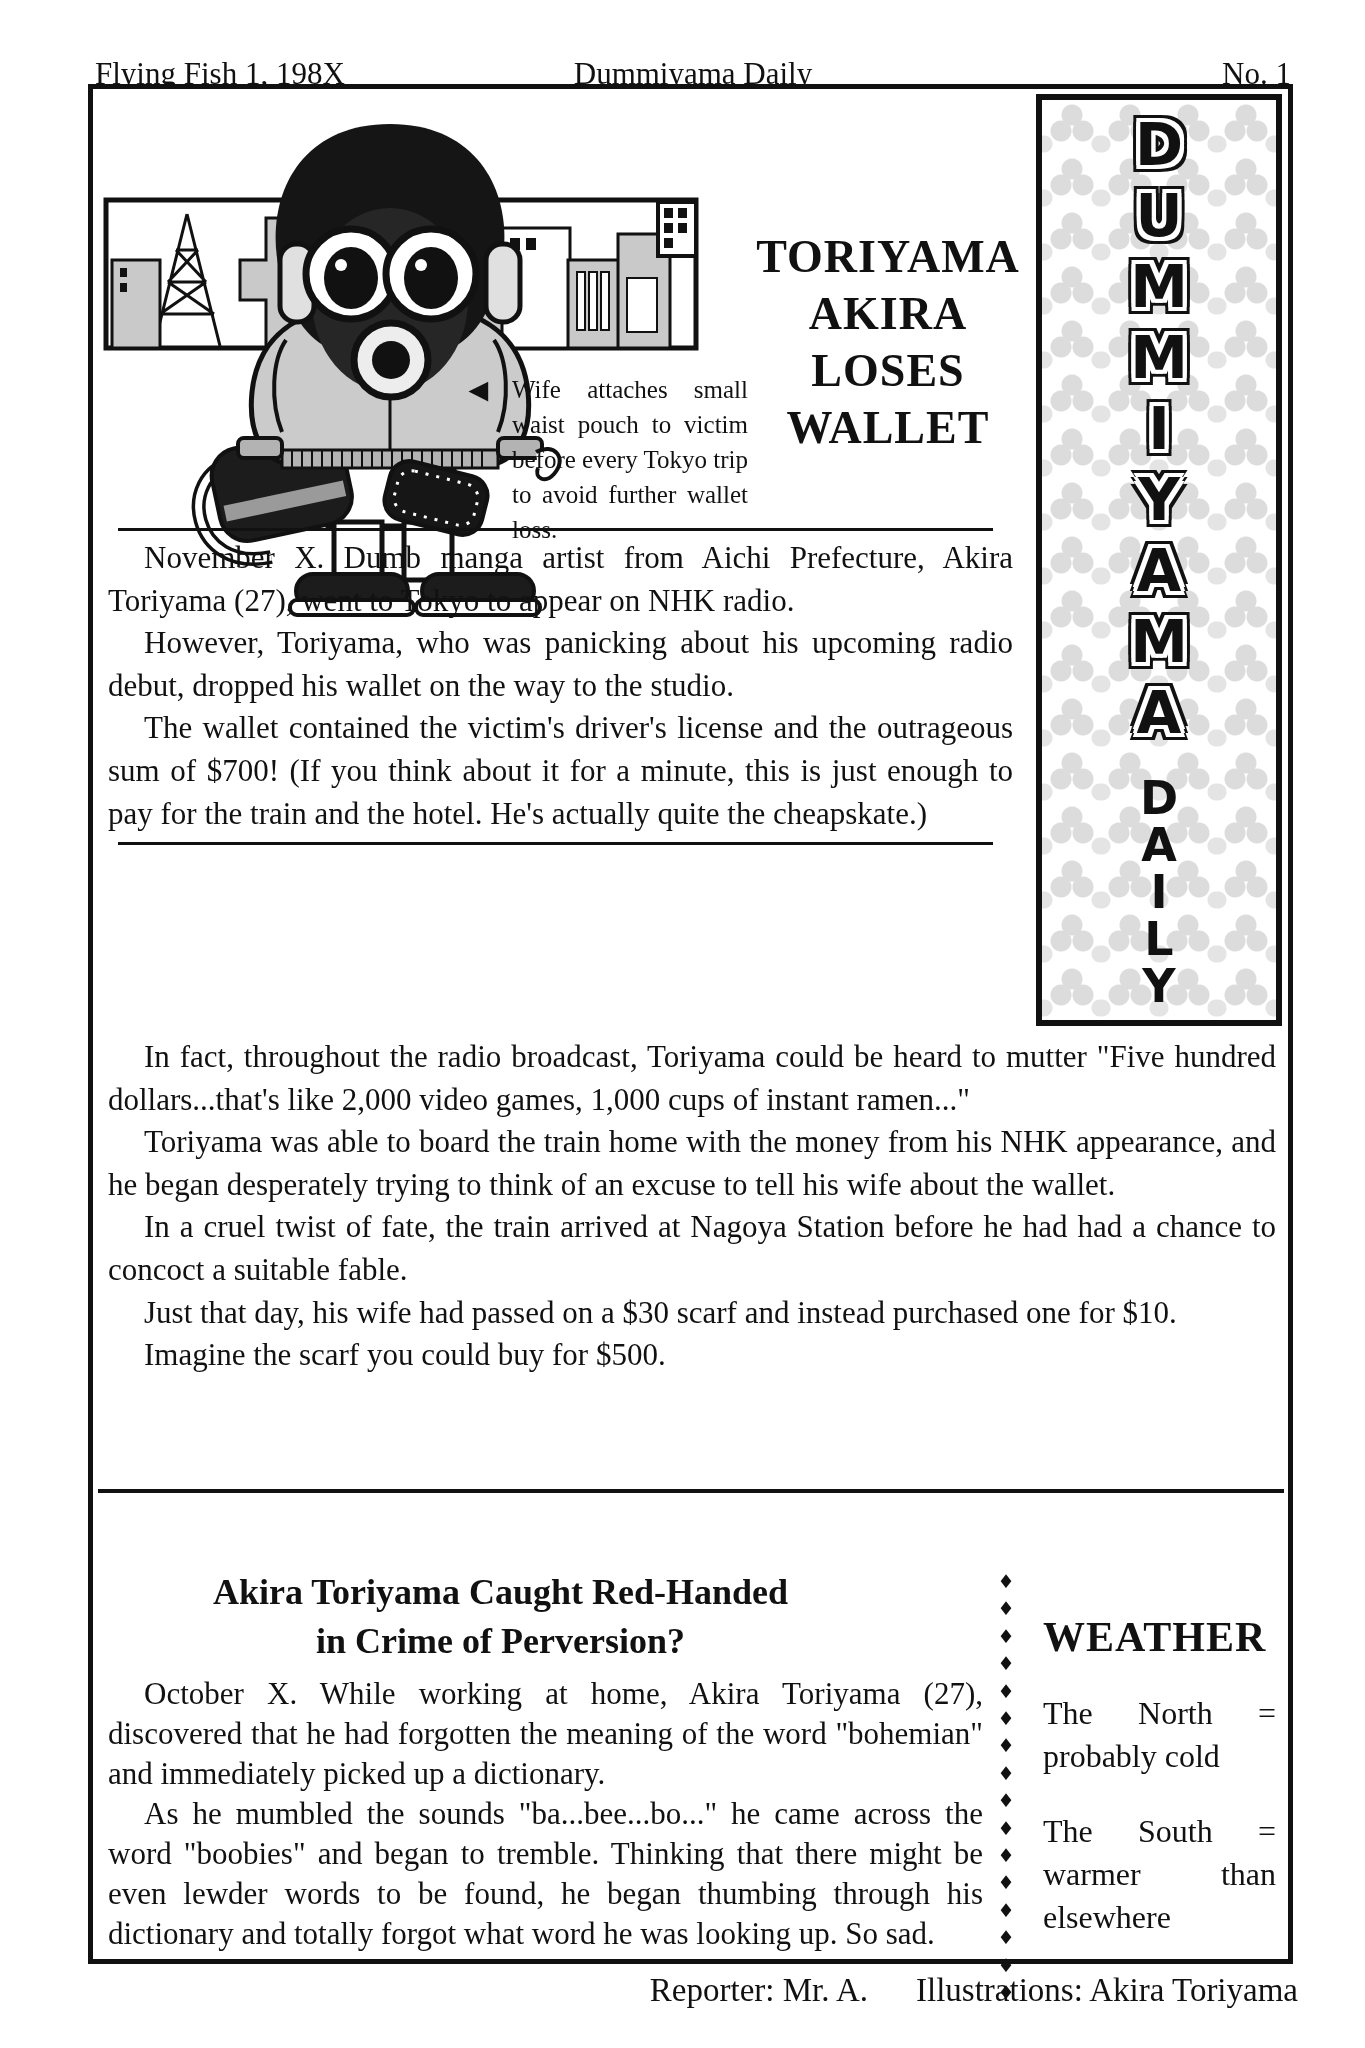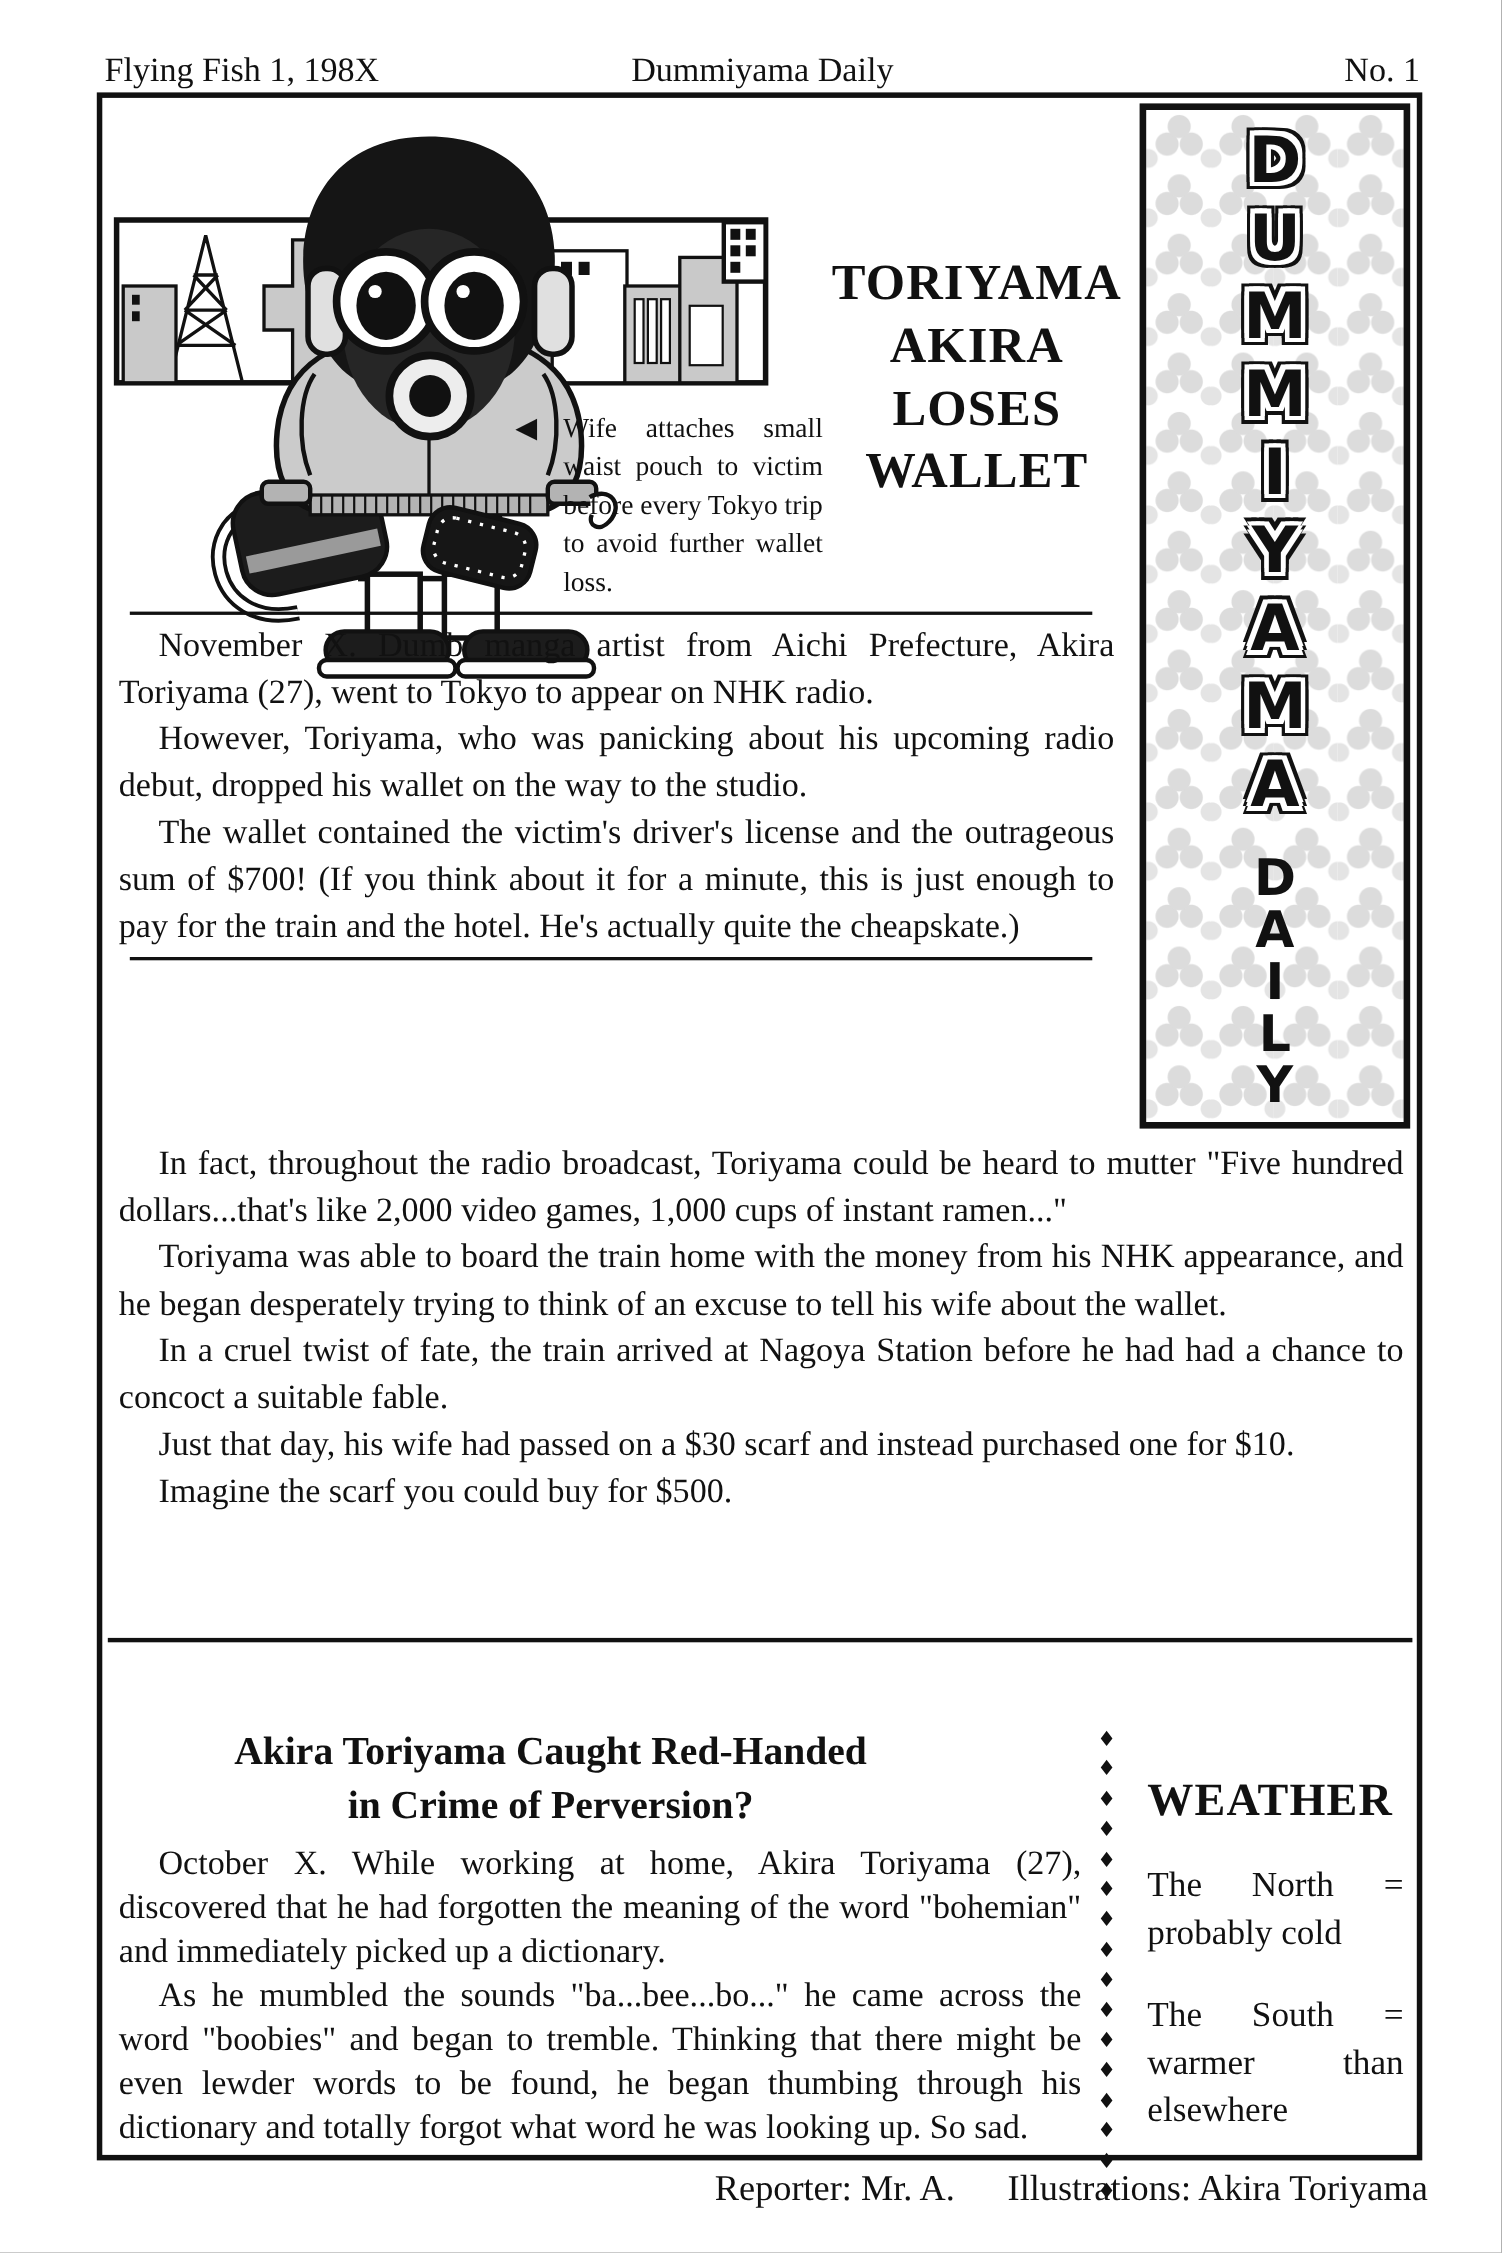--- a/index.html
+++ b/index.html
@@ -4,21 +4,21 @@
 <style>
   * { margin:0; padding:0; box-sizing:border-box; }
   html,body { background:#777; }
   .sheet {
     position:relative; width:1365px; height:2048px; margin:0 auto;
     background:#fff; color:#111; overflow:hidden;
     font-family:"Liberation Serif", serif;
   }
   
   .masthead {
-    position:absolute; top:46px; left:95px; width:1196px;
+    position:absolute; top:56px; left:95px; width:1196px;
     display:flex; align-items:baseline; font-size:31px;
   }
   .masthead .mh-left  { flex:1; text-align:left;  }
   .masthead .mh-center{ flex:1.4; text-align:center;}
   .masthead .mh-right { flex:1; text-align:right; }
 
   
   .main-box {
     position:absolute; left:88px; top:84px; width:1205px; height:1880px;
     border:5px solid #111; background:#fff;
@@ -66,21 +66,21 @@
     font-size:25px; line-height:35px; text-align:justify;
   }
   .lead-headline {
     position:absolute; left:740px; top:228px; width:296px;
     text-align:center; font-weight:bold; font-size:46px; line-height:57px;
     letter-spacing:1px;
   }
 
   
   .body-text p { font-size:31px; line-height:42.6px; text-align:justify; text-indent:36px; }
-  .first-article { position:absolute; left:108px; top:556px; width:905px; }
+  .first-article { position:absolute; left:108px; top:528px; width:905px; }
   .col-rule { height:0; border-top:3px solid #111; margin:0 20px 6px 10px; }
   .col-rule.bottom { margin-top:7px; margin-bottom:0; }
   .continuation { position:absolute; left:108px; top:1036px; width:1168px; }
   .big-rule { position:absolute; left:98px; top:1489px; width:1186px; height:4px; background:#111; }
 
   
   .lower { position:absolute; left:108px; top:1566px; width:1168px; display:flex; }
   .lower-left { width:875px; }
   .second-headline {
     text-align:center; font-weight:bold; font-size:36px; line-height:49px;

